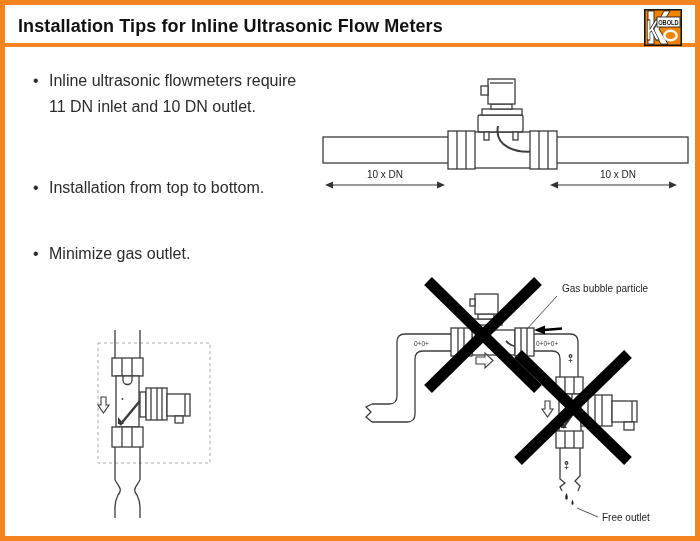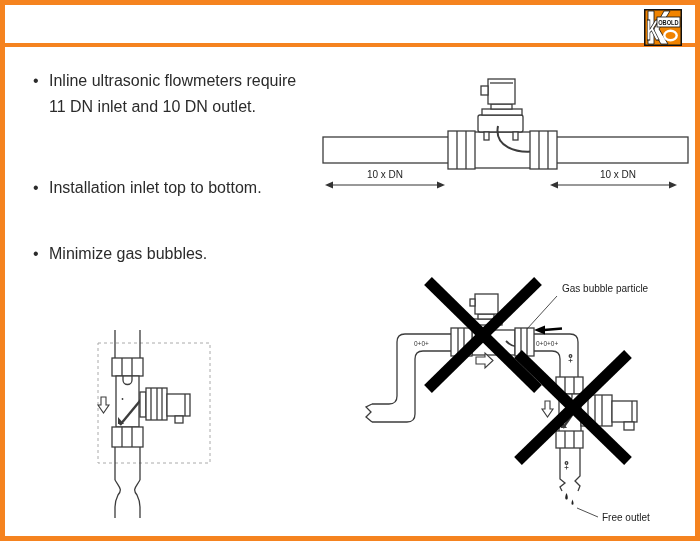--- a/index.html
+++ b/index.html
@@ -46,42 +46,43 @@
   .d2{left:80px;top:290px;}
   .d3{left:325px;top:262px;}
 </style>
 </head>
 <body>
 
 <div class="slide">
   <div class="content">
 
     <div class="header-bar">
+      <div class="page-title">Installation Tips for Inline Ultrasonic Flow Meters</div>
       <svg class="logo" viewBox="0 0 38 37">
         <rect x="0.75" y="0.75" width="36.5" height="35.5" fill="#F08300" stroke="#111" stroke-width="1.5"></rect>
         <path d="M4,2 L10,2 L10,35 L4,35 Z" fill="#fff" stroke="#111" stroke-width="0.8"></path>
         <path d="M10,20 L20,2 L26,2 L15,20 L24,35 L17,35 L10,24 Z" fill="#fff" stroke="#111" stroke-width="0.8"></path>
         <text x="2" y="31" font-size="30" font-weight="bold" fill="#fff" stroke="#111" stroke-width="0.9" transform="scale(0.62,1)" transform-origin="2 31">K</text>
         <rect x="13" y="8" width="23" height="10" fill="#fff" stroke="#111" stroke-width="0.8"></rect>
         <text x="14.2" y="16" font-size="7.5" font-weight="bold" fill="#111" textLength="20.5" lengthAdjust="spacingAndGlyphs">OBOLD</text>
         <ellipse cx="26.5" cy="26.5" rx="6.2" ry="4.8" fill="none" stroke="#fff" stroke-width="2.4"></ellipse>
       </svg>
     </div>
 
     <div class="bullet-item b1">
       <span class="bullet-marker">•</span>
       <span class="bullet-text">Inline ultrasonic flowmeters require 11 DN inlet and 10 DN outlet.</span>
     </div>
     <div class="bullet-item b2">
       <span class="bullet-marker">•</span>
-      <span class="bullet-text" style="width:280px">Installation inlet top to bottom.</span>
+      <span class="bullet-text" style="width:280px">Installation from top to bottom.</span>
     </div>
     <div class="bullet-item b3">
       <span class="bullet-marker">•</span>
-      <span class="bullet-text">Minimize gas bubbles.</span>
+      <span class="bullet-text">Minimize gas outlet.</span>
     </div>
 
     <svg class="diag d1" width="380" height="140" viewBox="0 0 380 140">
       <g stroke="#3c3c3c" stroke-width="1.3" fill="none">
         <rect x="8" y="77" width="365" height="26" fill="#fff"></rect>
         <g>
           <rect x="158" y="72" width="59" height="36" fill="#fff"></rect>
           <rect x="163" y="55" width="45" height="17" rx="2" fill="#fff"></rect>
           <rect x="169" y="72" width="5" height="8" fill="#fff"></rect>
           <rect x="198" y="72" width="5" height="8" fill="#fff"></rect>

